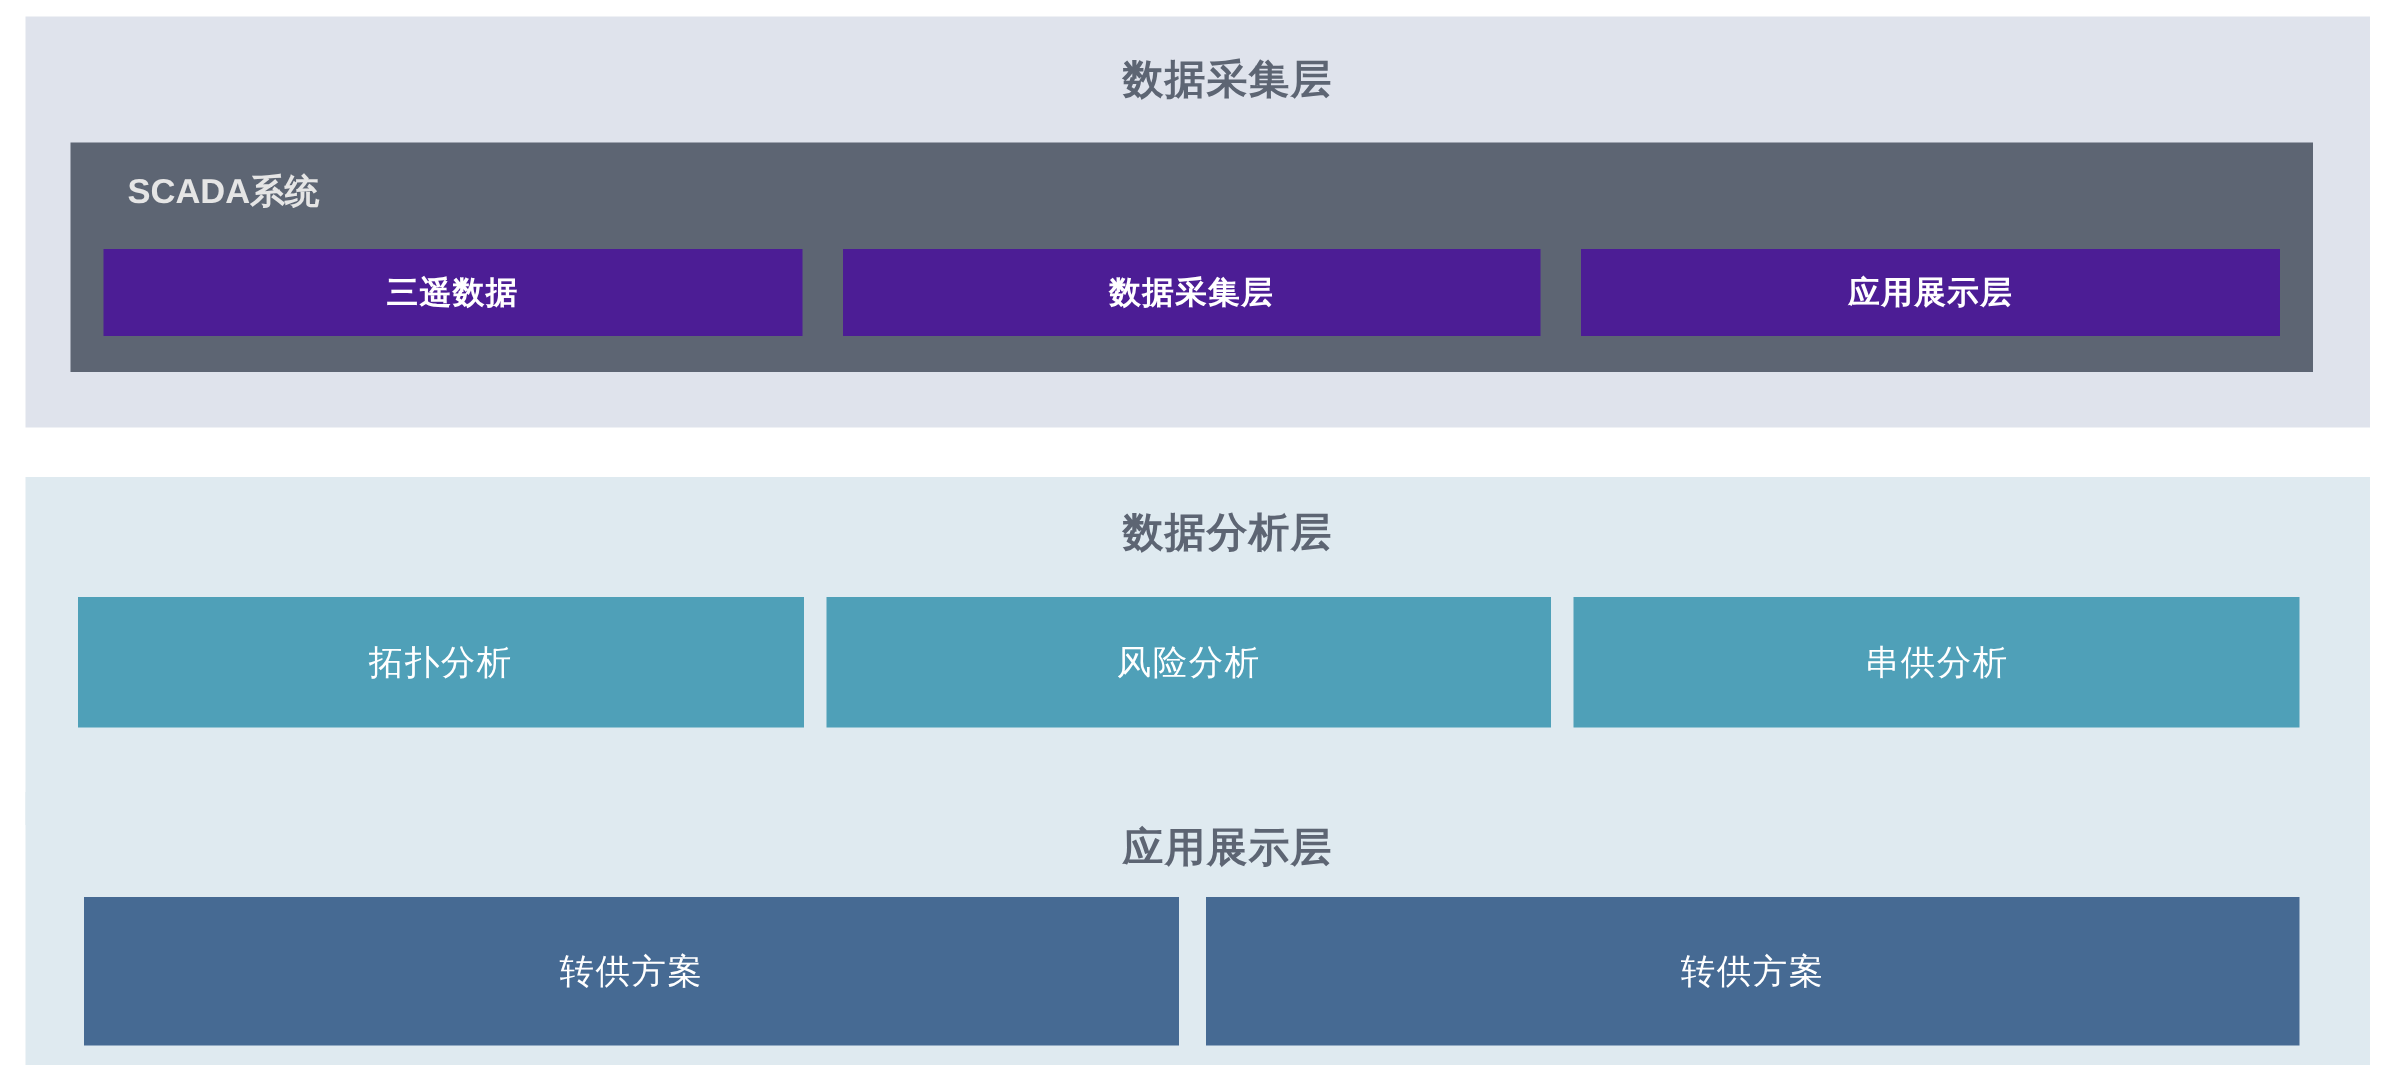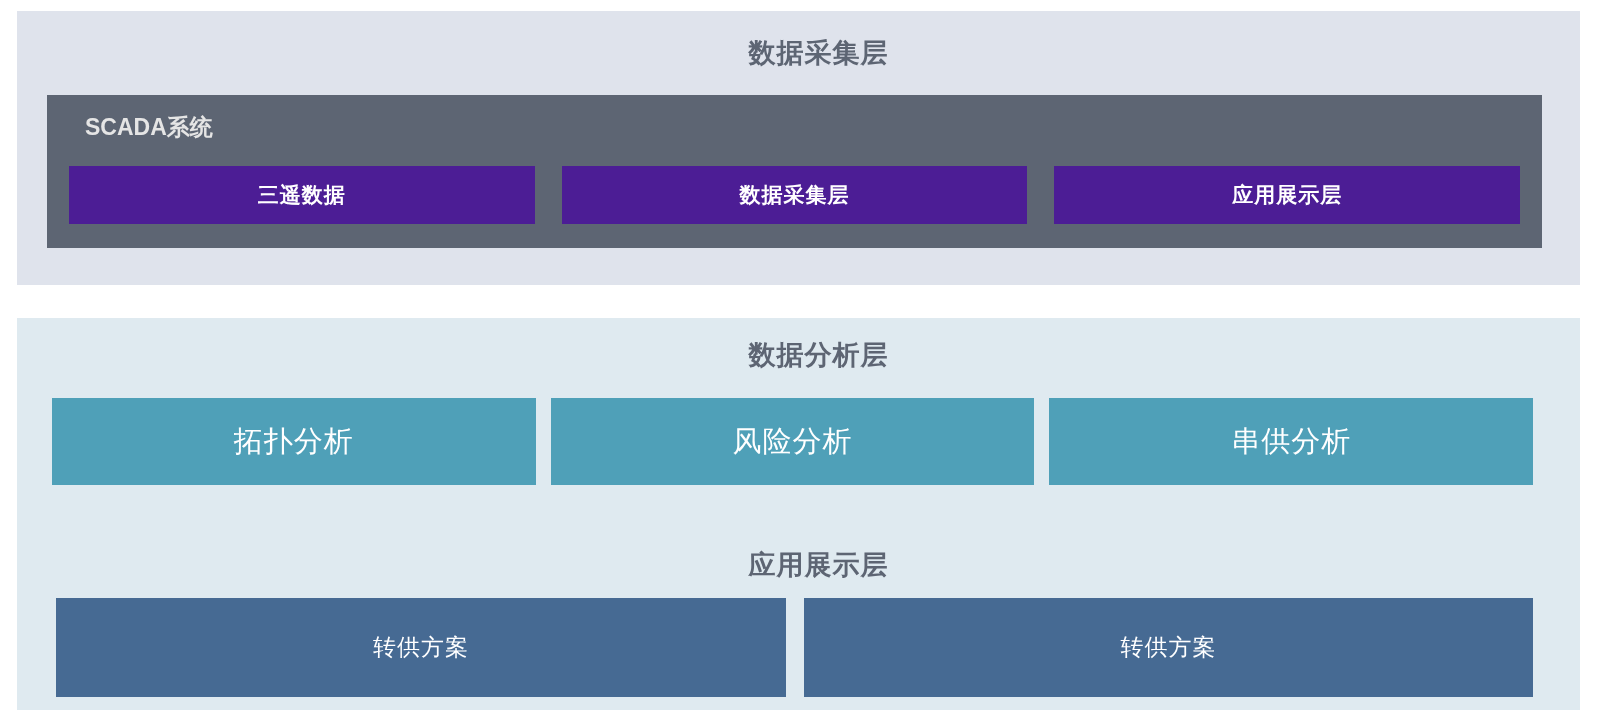--- a/index.html
+++ b/index.html
@@ -105,21 +105,21 @@
     top: 80px;
     right: 47px;
     height: 87px;
     display: flex;
     gap: 15px;
   }
   .analysis-item {
     flex: 1 1 0;
     background: #4fa0b8;
     color: #ffffff;
-    font-size: 29px;
+    font-size: 23px;
     display: flex;
     align-items: center;
     justify-content: center;
     letter-spacing: 1px;
   }
 
   
   #layer-application {
     left: 17px;
     top: 528px;

